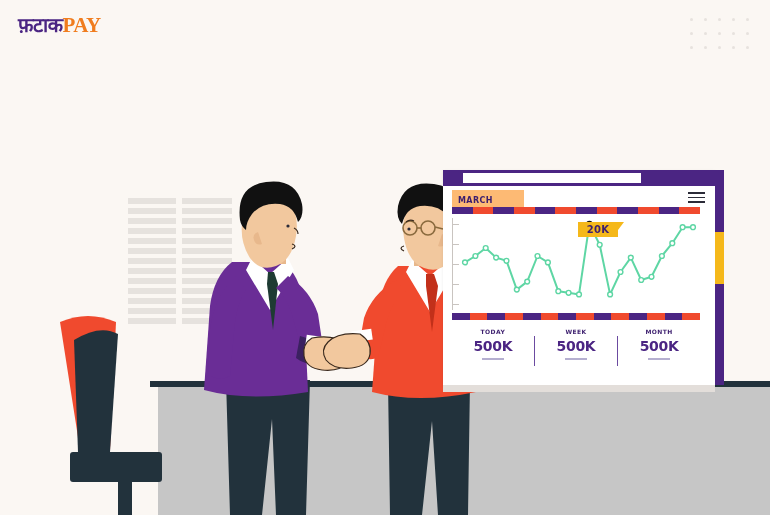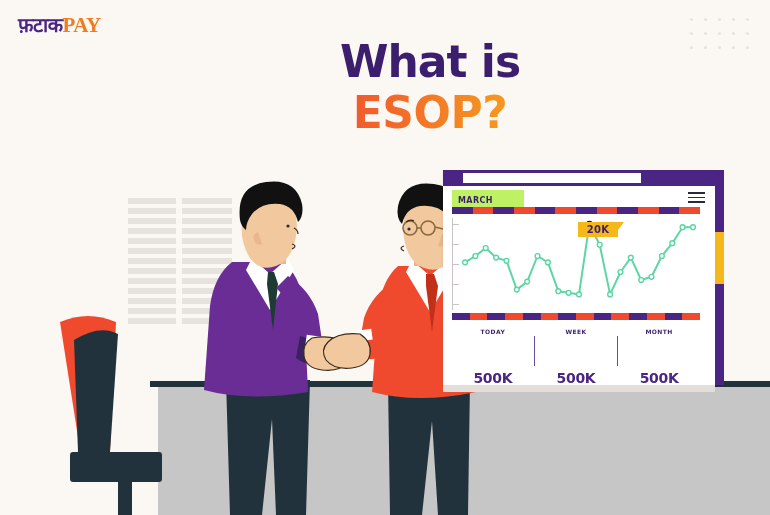--- a/index.html
+++ b/index.html
@@ -49,42 +49,42 @@
   }
   .dash-frame{position:absolute;inset:0;background:#FFFFFF;box-shadow:0 1px 3px rgba(0,0,0,.08);}
   .dash-rightbar{position:absolute;right:-9px;top:0;width:9px;height:215px;background:#4B2583;}
   .dash-rightbar .yellow{position:absolute;left:0;top:62px;width:9px;height:52px;background:#F5B81A;}
   .dash-bottom{position:absolute;left:0;bottom:-7px;width:272px;height:7px;background:#E3DEDA;}
   .dash-topbar{position:absolute;left:0;top:0;width:272px;height:16px;background:#4B2583;}
   .dash-search{position:absolute;left:20px;top:3px;width:178px;height:10px;background:#fff;}
   .hamburger{position:absolute;right:10px;top:22px;width:17px;}
   .hamburger span{display:block;height:1.6px;background:#2B2B38;margin-bottom:3px;}
   .march{
-    position:absolute;left:9px;top:20px;height:21px;min-width:72px;background:#bef264;
+    position:absolute;left:9px;top:20px;height:21px;min-width:72px;background:#fdba74;
     color:#3C1E6E;font-family:"DejaVu Sans",sans-serif;font-size:8px;font-weight:700;
     letter-spacing:0.4px;display:flex;align-items:center;padding-left:6px;box-sizing:border-box;
   }
   .seg-bar{position:absolute;left:9px;width:248px;height:7px;display:flex;}
   .seg-bar.top{top:37px;}
   .seg-bar.bottom{top:143px;}
   .seg-bar i{display:block;height:7px;flex:1;}
 
   .plot{position:absolute;left:9px;top:48px;width:248px;height:92px;}
   .yaxis{position:absolute;left:0;top:0;width:9px;height:92px;border-left:1.2px solid #C9C4C0;}
   .yaxis i{position:absolute;left:0;width:6px;height:1.2px;background:#C9C4C0;}
   svg.chart{position:absolute;left:9px;top:0;}
   .tooltip{
     position:absolute;left:126px;top:4px;width:40px;height:15px;background:#F5B81A;
     color:#3C1E6E;font-family:"DejaVu Sans",sans-serif;font-size:10px;font-weight:700;
     display:flex;align-items:center;justify-content:center;letter-spacing:0.3px;
   }
   .tooltip:after{content:"";position:absolute;right:-6px;top:0;border-top:8px solid #F5B81A;border-right:6px solid transparent;border-bottom:7px solid transparent;}
 
   .stats{position:absolute;left:9px;top:158px;width:248px;height:44px;display:flex;}
-  .stat{flex:1;display:flex;flex-direction:column;align-items:center;justify-content:flex-start;position:relative;gap:32px;}
+  .stat{flex:1;display:flex;flex-direction:column;align-items:center;justify-content:flex-start;position:relative;}
   .stat .lbl{font-family:"DejaVu Sans",sans-serif;font-size:6px;font-weight:700;color:#3C1E6E;letter-spacing:0.4px;}
   .stat .val{font-family:"DejaVu Sans",sans-serif;font-size:14px;font-weight:700;color:#4B2583;letter-spacing:-0.3px;margin-top:3px;}
   .stat .rule{width:22px;height:1.6px;background:#B5AFD0;margin-top:4px;}
   .divider{width:1.4px;height:30px;background:#6B4AA0;align-self:center;margin-top:2px;}
 </style>
 </head>
 <body>
 
 <div class="stage">
 
@@ -221,24 +221,20 @@
       <i></i>
       <i></i>
       <i></i>
     <i></i>
       <i></i>
       <i></i>
       <i></i>
       <i></i>
   </div>
 
-  <div class="headline">
-    <div class="l1">What is</div>
-    <div class="l2">ESOP?</div>
-  </div>
 
   <div class="dash">
     <div class="dash-frame"></div>
     <div class="dash-bottom"></div>
     <div class="dash-rightbar">
       <div class="yellow"></div>
     </div>
 
     <div class="dash-topbar">
       <div class="dash-search" placeholder=""></div>

